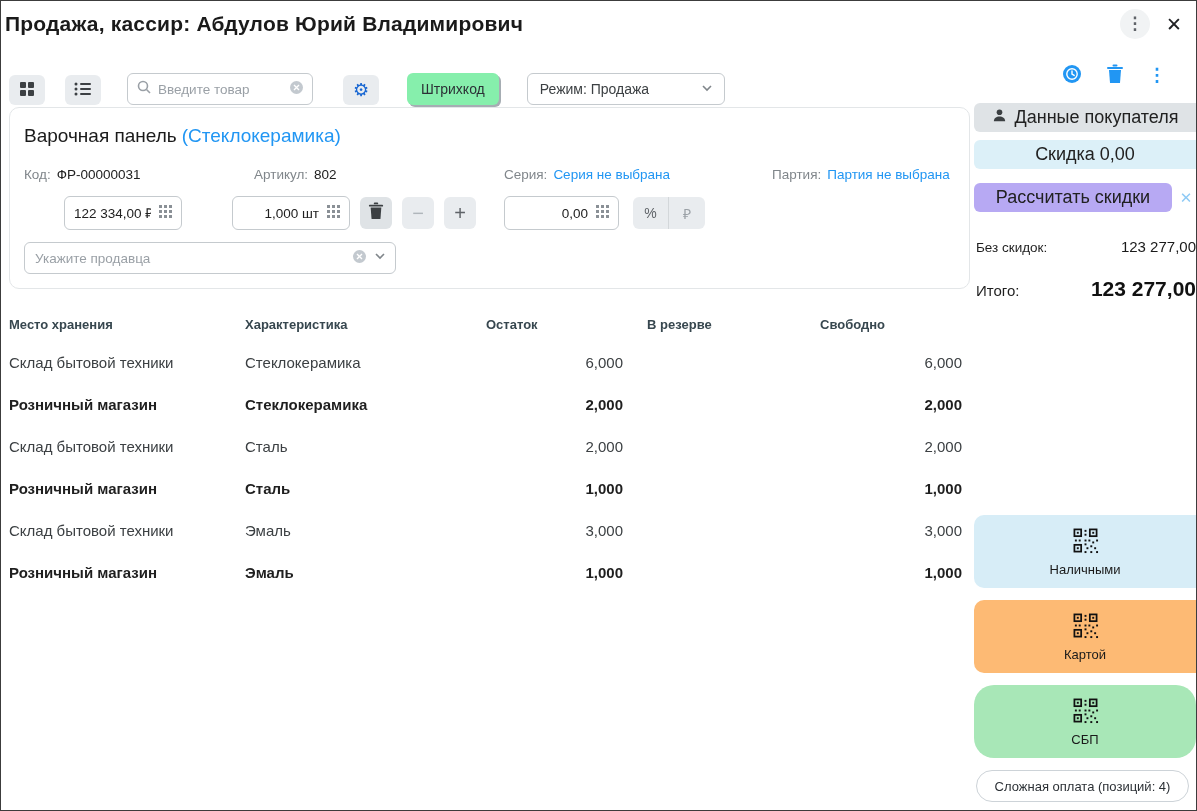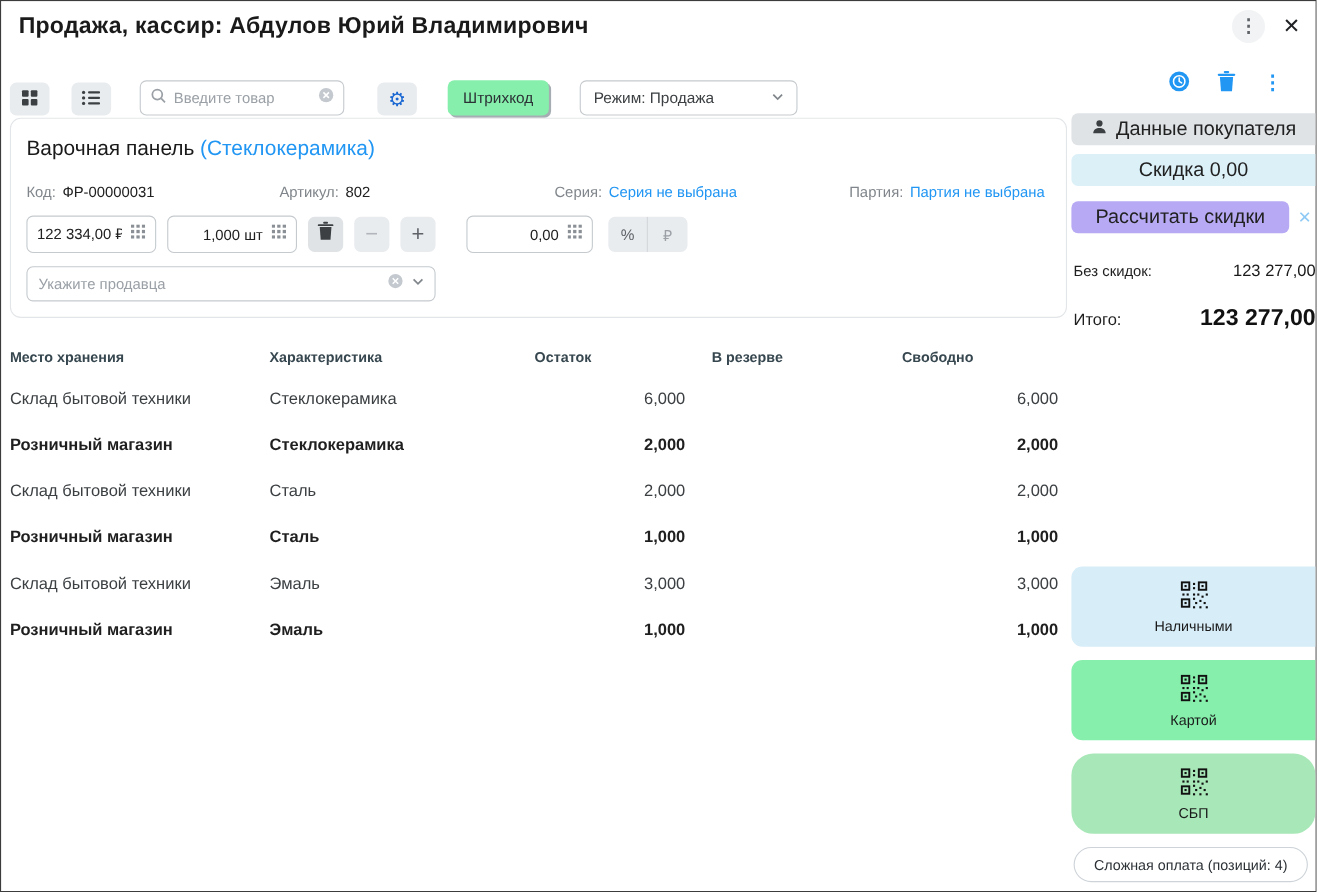--- a/index.html
+++ b/index.html
@@ -1,20 +1,20 @@
 <!DOCTYPE html>
 <html><head>
 <meta charset="utf-8">
 <style>
   * { margin:0; padding:0; box-sizing:border-box; }
   body { background:#fff; font-family:"Liberation Sans", sans-serif; color:#212121; }
   .window { width:1197px; height:811px; border:1px solid #3c3c3c; background:#fff; position:relative; overflow:hidden; }
 
   
-  .titlebar { display:flex; align-items:center; height:46px; padding:0 14px 0 16px; }
+  .titlebar { display:flex; align-items:center; height:46px; padding:0 14px 0 4px; }
   .titlebar h1 { font-size:21px; font-weight:600; color:#1a1a1a; letter-spacing:.2px; }
   .titlebar-actions { margin-left:auto; display:flex; align-items:center; gap:16px; }
   .kebab-btn { width:30px; height:30px; border-radius:50%; background:#f1f3f4; border:none; color:#5f6368; font-size:17px; font-weight:700; cursor:pointer; line-height:30px; text-align:center; }
   .close-btn { background:none; border:none; font-size:19px; color:#202124; cursor:pointer; }
 
   .content { display:flex; height:763px; }
   .main { flex:1; min-width:0; padding-left:8px; }
 
   
   .toolbar { height:58px; display:flex; align-items:flex-end; gap:12px; }
@@ -32,21 +32,21 @@
   .card-header { display:flex; align-items:center; height:32px; }
   .product-title { font-size:19px; font-weight:400; color:#1a1a1a; }
   .product-variant { color:#2196f3; margin-left:5px; cursor:pointer; }
   .card-header-right { margin-left:auto; display:flex; align-items:center; gap:7px; margin-right:52px; }
   .qty-badge { color:#2196f3; font-size:14px; cursor:pointer; }
   .details-row { margin-top:15px; display:grid; grid-template-columns:230px 250px 268px 1fr; font-size:13.5px; }
   .field-label { color:#80868b; margin-right:6px; }
   .field-value { color:#212121; }
   .field-link { color:#2196f3; cursor:pointer; }
   .inputs-row { margin-top:14px; display:flex; align-items:center; gap:10px; }
-  .num-field { height:34px; border:1px solid #c5cace; border-radius:6px; display:flex; align-items:center; padding:0 9px; gap:8px; background:#fff; }
+  .num-field { height:34px; border:1px solid #c5cace; border-radius:6px; display:flex; align-items:center; padding:0 9px; gap:8px; background:#fff;margin-left:40px; }
   .num-field input { border:none; outline:none; text-align:right; font-size:13.5px; font-family:inherit; color:#212121; width:100%; min-width:0; background:transparent; }
   .price-field { width:118px; } .qtty-field { width:118px; } .disc-field { width:115px; margin-left:18px; }
   .sq-btn { width:32px; height:32px; border:none; border-radius:6px; background:#e9ecef; display:flex; align-items:center; justify-content:center; cursor:pointer; font-size:20px; font-family:inherit; }
   .trash-sq { background:#dfe3e6; }
   .minus-btn { color:#b0b6bb; } .plus-btn { color:#5f6368; }
   .toggle-group { margin-left:4px; display:flex; height:32px; border-radius:6px; overflow:hidden; background:#e9ecef; }
   .toggle-group button { width:36px; border:none; background:transparent; font-size:14px; font-family:inherit; cursor:pointer; }
   .toggle-pct { color:#5f6368; border-right:1px solid #d3d7da !important; }
   .toggle-rub { color:#9aa0a6; }
   .seller-row { margin-top:12px; }
@@ -367,21 +367,21 @@
                 <rect x="19" y="19" width="2" height="2"></rect>
                 <rect x="23" y="21" width="2" height="2"></rect>
                 <rect x="13" y="25" width="2" height="2"></rect>
                 <rect x="19" y="25" width="2" height="2"></rect>
                 <rect x="25" y="25" width="2" height="2"></rect>
               </g>
             </svg></span>
         <span>Наличными</span>
       </button>
 
-      <button class="pay-btn" style="background: #86efac;">
+      <button class="pay-btn" style="background: #fdba74;">
         <span><svg width="27" height="27" viewBox="0 0 28 28">
               <g fill="#111">
                 <rect x="2.5" y="2.5" width="7" height="7" fill="none" stroke="#111" stroke-width="1.8"></rect>
                 <rect x="5" y="5" width="2" height="2"></rect>
                 <rect x="18.5" y="2.5" width="7" height="7" fill="none" stroke="#111" stroke-width="1.8"></rect>
                 <rect x="21" y="5" width="2" height="2"></rect>
                 <rect x="2.5" y="18.5" width="7" height="7" fill="none" stroke="#111" stroke-width="1.8"></rect>
                 <rect x="5" y="21" width="2" height="2"></rect>
                 <rect x="13" y="3" width="2" height="2"></rect>
                 <rect x="13" y="7" width="2" height="2"></rect>

